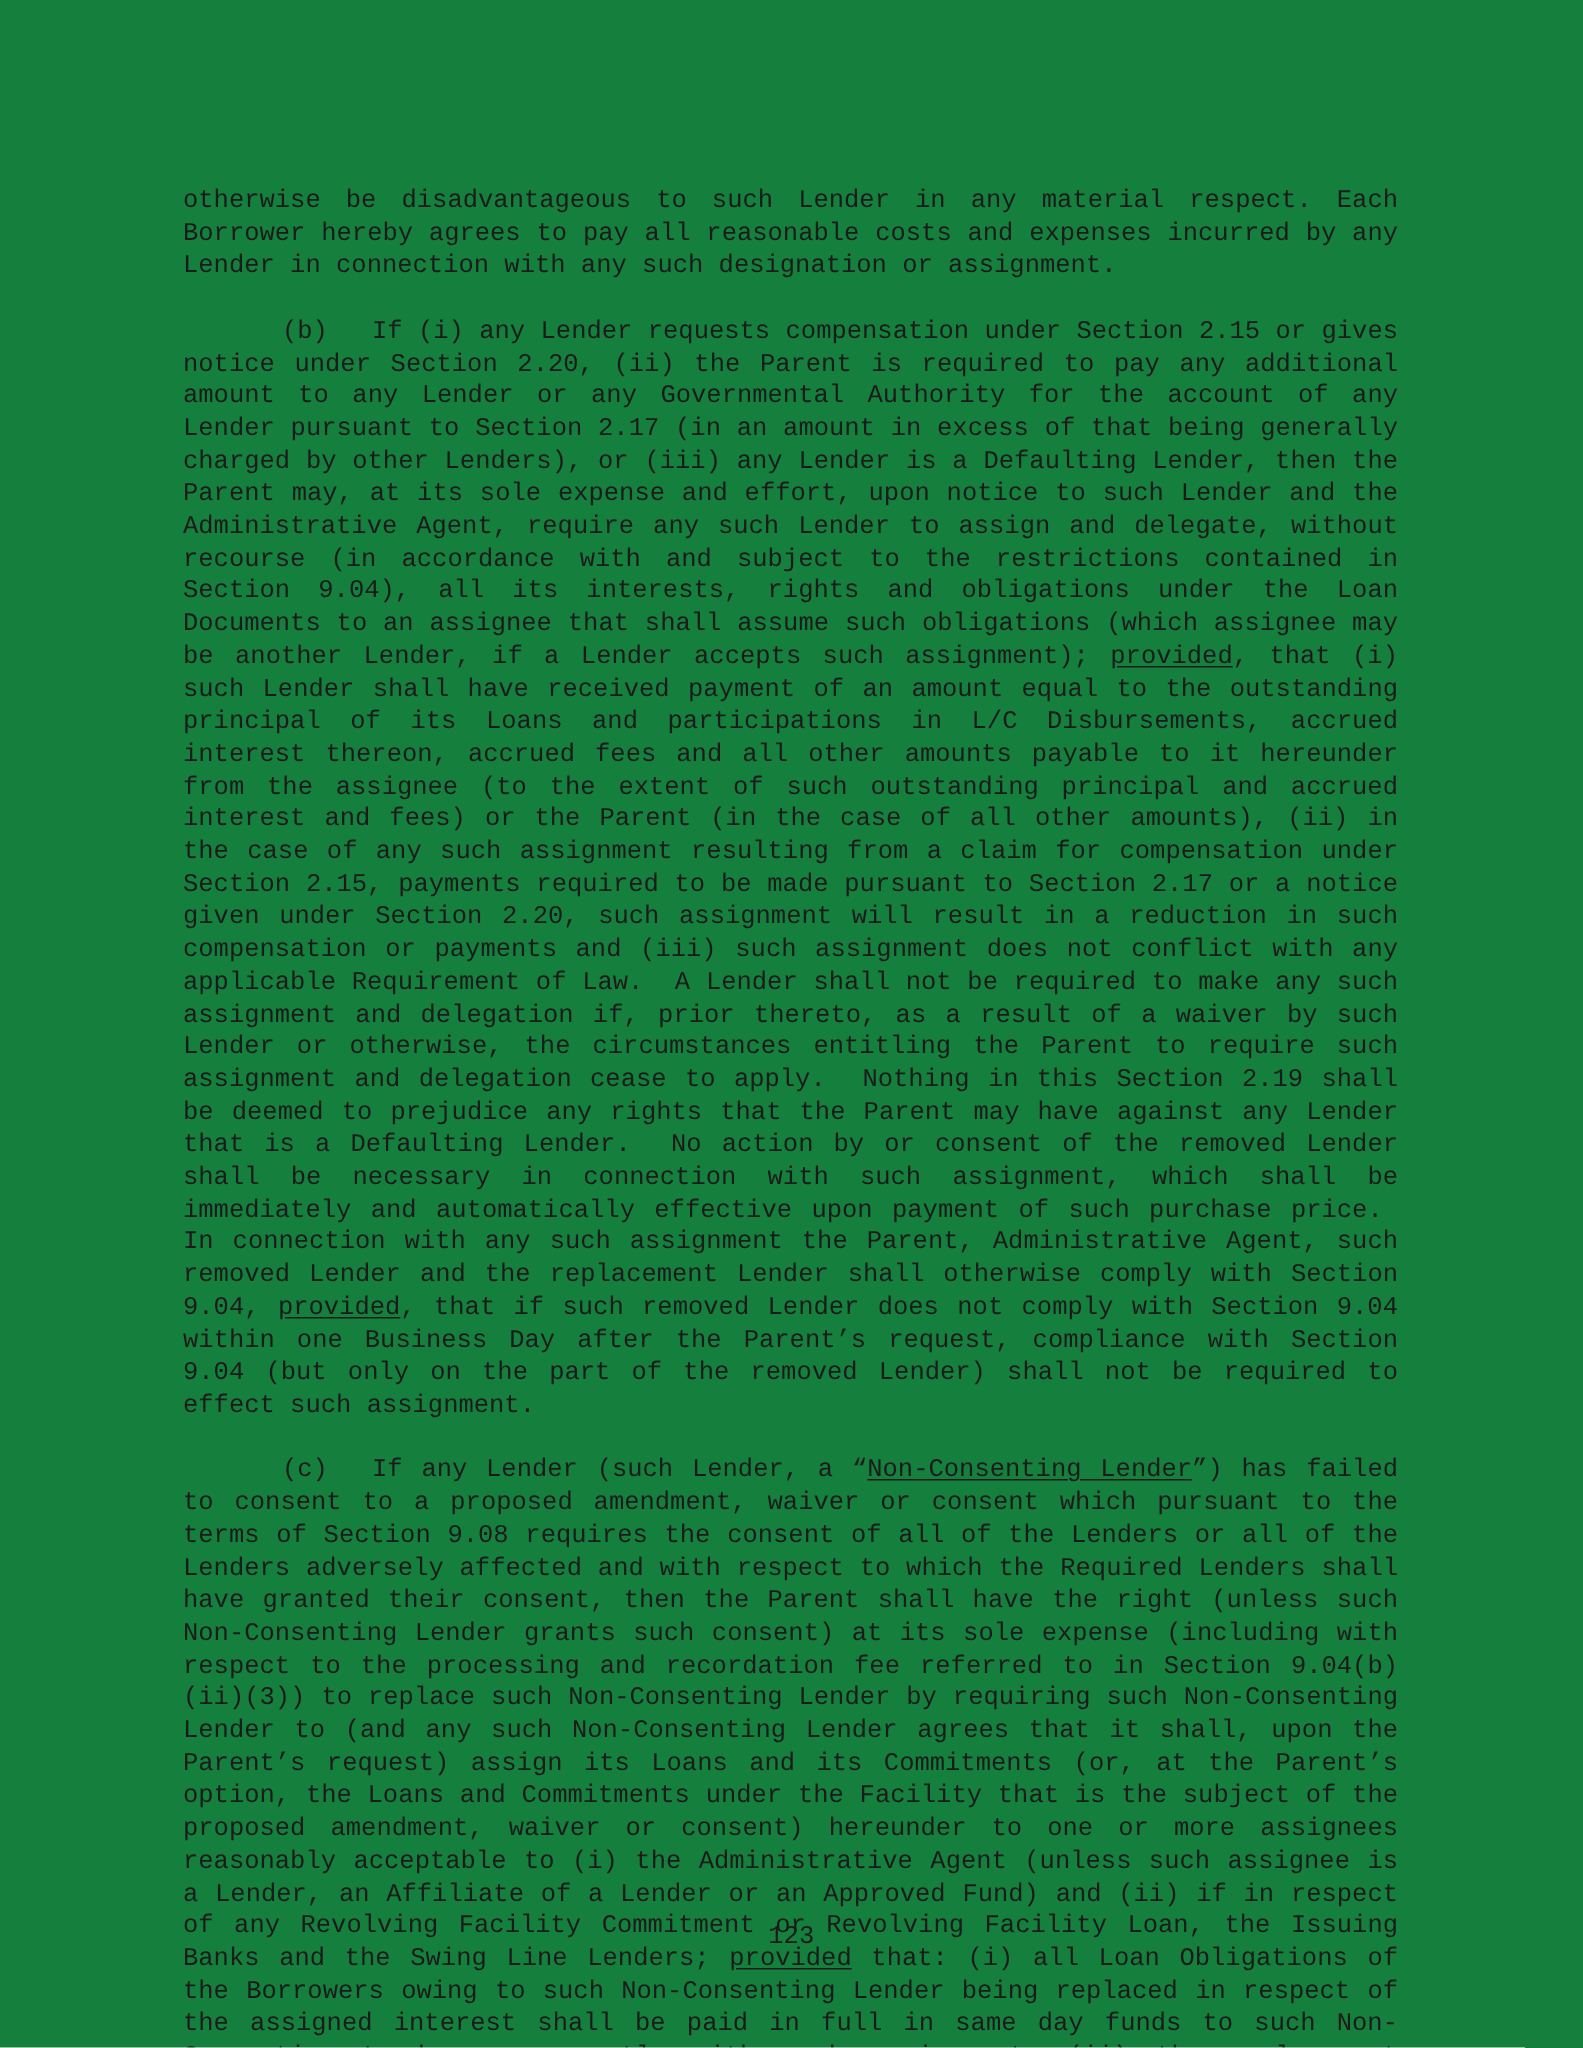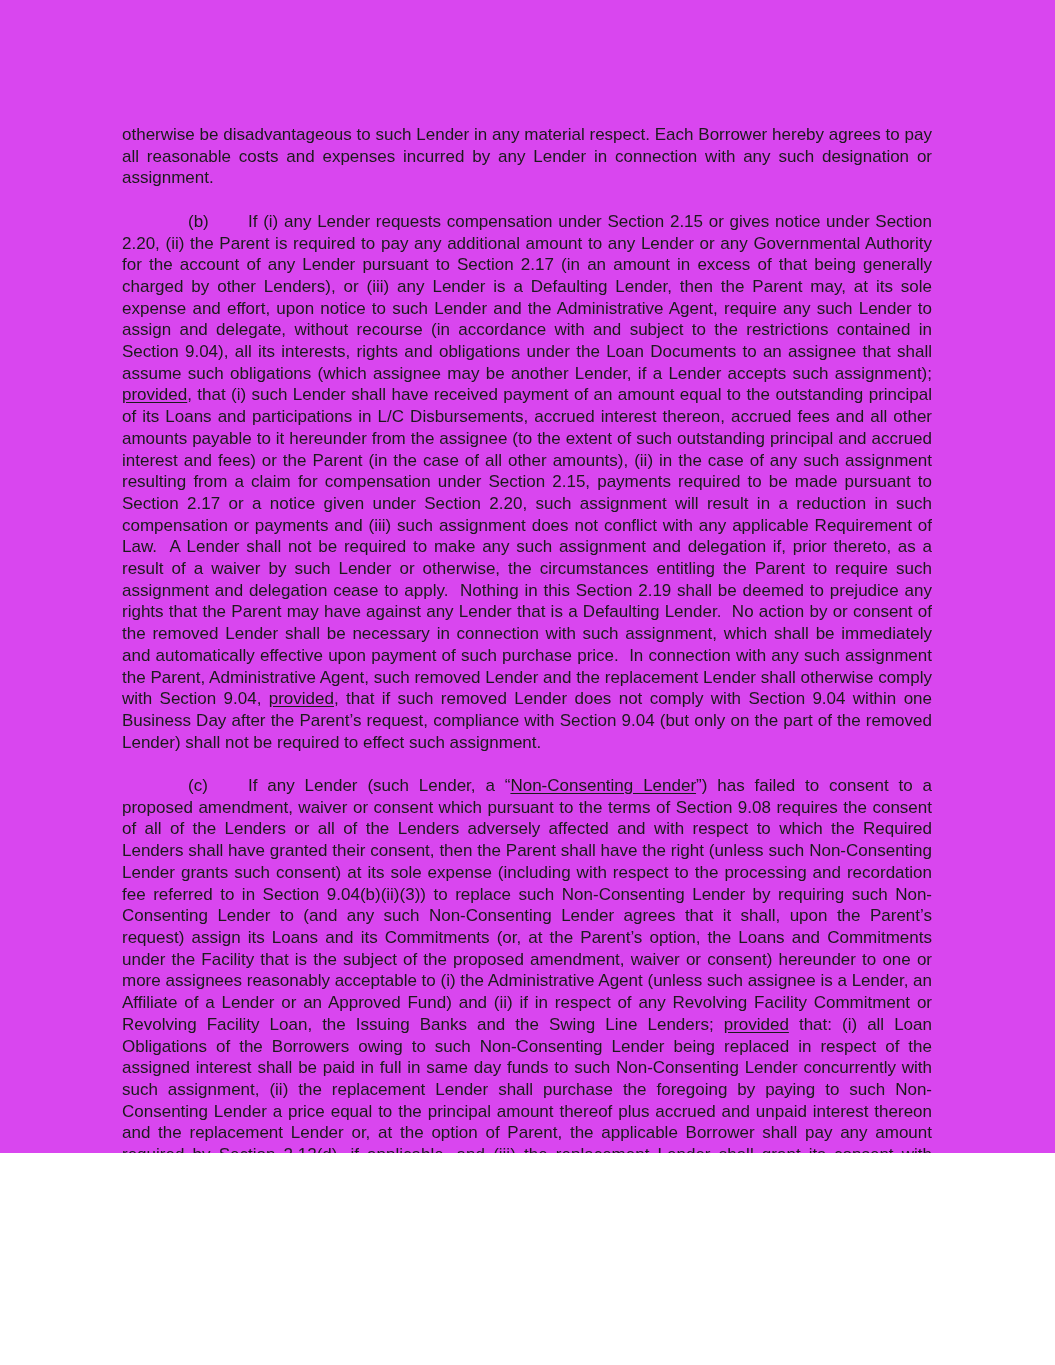--- a/index.html
+++ b/index.html
@@ -3,23 +3,23 @@
 <meta charset="utf-8">
 <style>
   html, body {
     margin: 0;
     padding: 0;
     background: #ffffff;
   }
   .page {
     position: relative;
     width: 1055px;
-    height: 1153px;
-    background: #d946ef;
-    font-family: Liberation Sans, sans-serif;
+    height: 1365px;
+    background: #15803d;
+    font-family: Liberation Mono, monospace;
     color: #1b1b1b;
     overflow: hidden;
   }
   .text-block {
     position: absolute;
     left: 122px;
     top: 124px;
     width: 810px;
     font-size: 17px;
     line-height: 21.7px;

